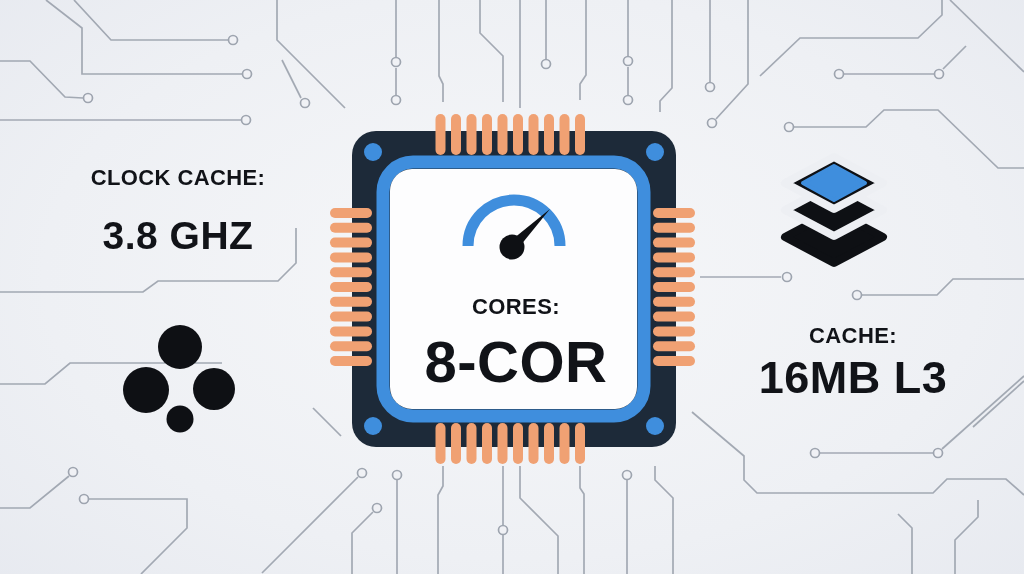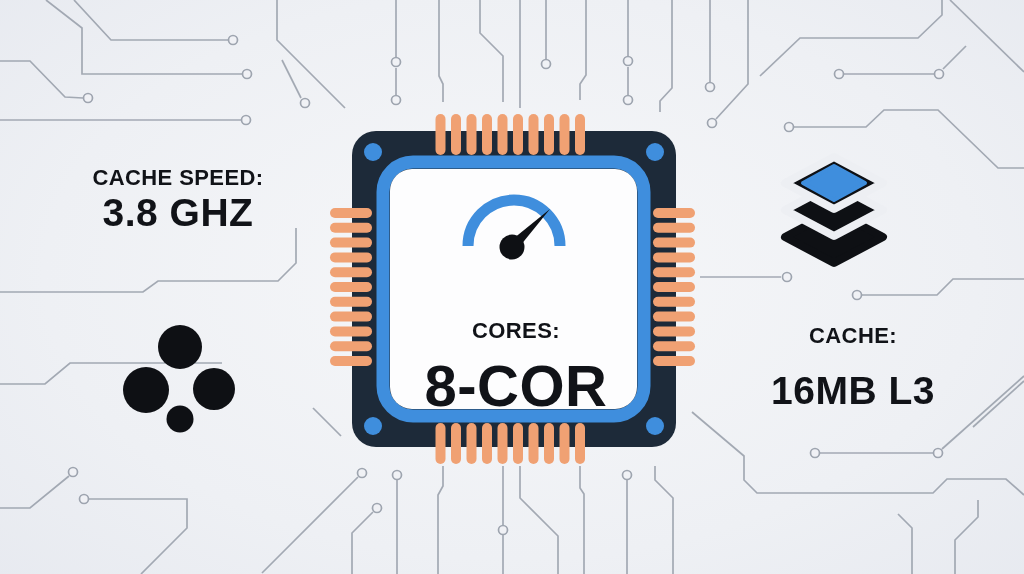--- a/index.html
+++ b/index.html
@@ -18,25 +18,25 @@
   .panel{fill:#fdfdfe;}
   .gauge-arc{fill:none;stroke:var(--accent_blue,#3f8edd);stroke-width:11;}
   .ink{fill:var(--icon_black,#0e1014);}
   .layer{fill:var(--icon_black,#0e1014);stroke:var(--icon_black,#0e1014);stroke-width:8;stroke-linejoin:round;}
   .layer-gap{fill:var(--icon_black,#0e1014);stroke:#edeff3;stroke-width:8;stroke-linejoin:round;}
   .layer-top-blue{fill:var(--accent_blue,#3f8edd);stroke:var(--accent_blue,#3f8edd);stroke-width:4;stroke-linejoin:round;}
   .spec{position:absolute;text-align:center;color:var(--text,#111318);}
   .spec .label{font-size:22px;font-weight:700;letter-spacing:.4px;}
   .spec .value{font-weight:700;letter-spacing:.5px;}
   .spec-clock{left:18px;top:165px;width:320px;}
-  .spec-clock .value{font-size:39px;margin-top:0;}
-  .spec-cores{left:356px;top:294px;width:320px;margin-top:24px;}
+  .spec-clock .value{font-size:39px;margin-top:23px;}
+  .spec-cores{left:356px;top:294px;width:320px;}
   .spec-cores .value{font-size:58px;margin-top:8px;}
   .spec-cache{left:693px;top:323px;width:320px;}
-  .spec-cache .value{font-size:39px;margin-top:20px;}
+  .spec-cache .value{font-size:45px;margin-top:3px;}
 </style>
 </head>
 <body>
 
 <div class="stage">
 
   <svg class="art" viewBox="0 0 1024 574">
 
     <g id="traces">
         <path class="trace" d="M46,0 L82,28 L82,74 L242,74"></path>
@@ -182,21 +182,21 @@
 
     <g>
       <polygon class="layer" points="834,211 883,237 834,263 785,237"></polygon>
       <polygon class="layer-gap" points="834,184 883,210 834,236 785,210"></polygon>
       <polygon class="layer-gap" points="834,157 883,183 834,209 785,183"></polygon>
       <polygon class="layer-top-blue" points="834,166 865,183 834,200 803,183"></polygon>
     </g>
   </svg>
 
   <div class="spec spec-clock">
-    <div class="label">CACHE SPEED:</div>
+    <div class="label">CLOCK CACHE:</div>
     <div class="value">3.8 GHZ</div>
   </div>
 
   <div class="spec spec-cores">
     <div class="label">CORES:</div>
     <div class="value">8-COR</div>
   </div>
 
   <div class="spec spec-cache">
     <div class="label">CACHE:</div>

